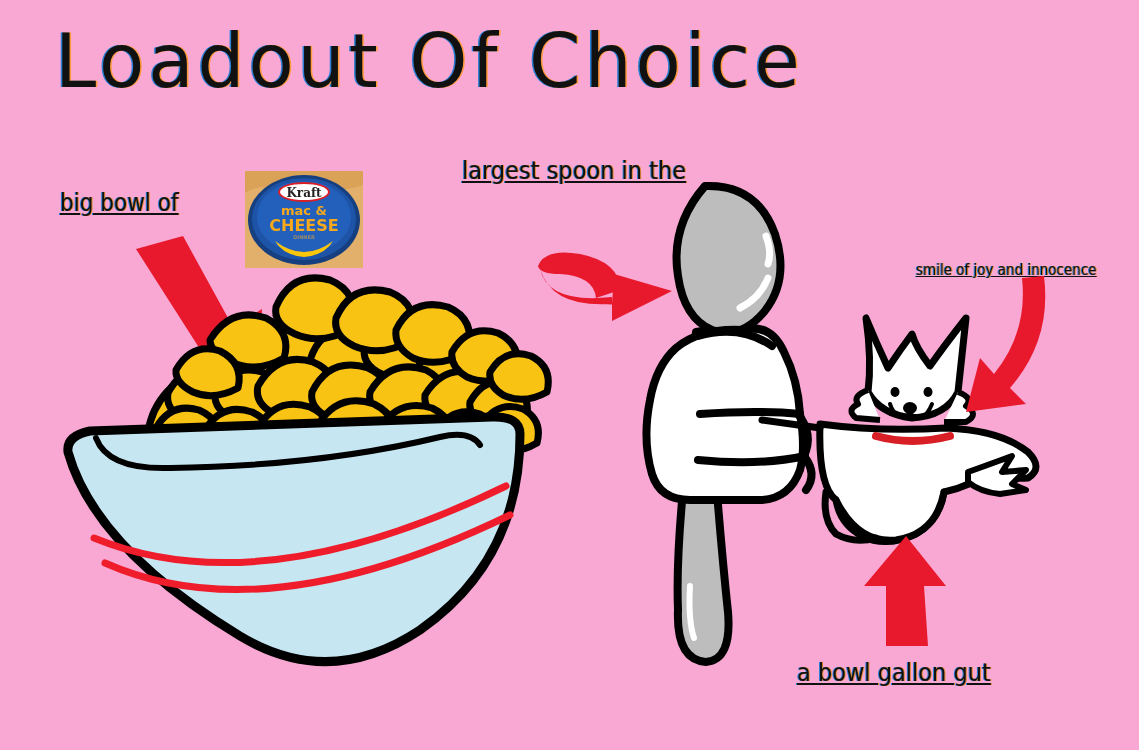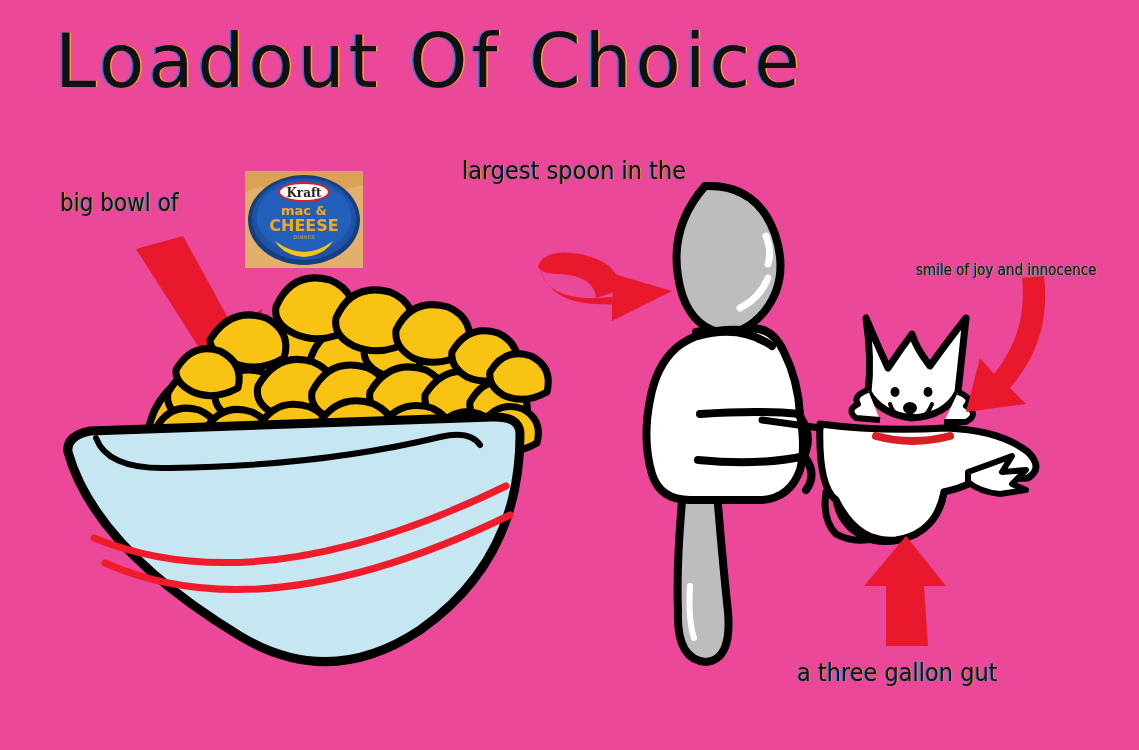--- a/index.html
+++ b/index.html
@@ -7,21 +7,21 @@
     padding: 0;
     background: #ffffff;
   }
   body {
     font-family: "DejaVu Sans", sans-serif;
   }
   #canvas {
     position: relative;
     width: 1139px;
     height: 750px;
-    background: #ec4899;
+    background: #f9a8d4;
     overflow: hidden;
   }
   .title {
     position: absolute;
     left: 55px;
     top: 18px;
     font-family: "DejaVu Sans", sans-serif;
     font-size: 74px;
     font-weight: 400;
     letter-spacing: 4px;
@@ -29,20 +29,21 @@
     text-shadow: 1.5px 0 0 #ff9a3c, -1.5px 0 0 #2b7fd4;
     white-space: nowrap;
   }
   .label {
     position: absolute;
     font-family: "DejaVu Sans Condensed", "DejaVu Sans", sans-serif;
     color: #111111;
     white-space: nowrap;
     line-height: 1.25;
     text-shadow: 1px 0 0 #e08a34, -1px 0 0 #2b7fd4;
+    text-decoration: underline;
   }
   .label-bowl {
     left: 60px;
     top: 188px;
     font-size: 24px;
   }
   .label-spoon {
     left: 462px;
     top: 155px;
     font-size: 25px;
@@ -81,21 +82,21 @@
   <div class="title">Loadout Of Choice</div>
 
   <div class="label label-bowl">big bowl of</div>
 
   <div class="label label-spoon">
     <div>largest spoon in the</div>
   </div>
 
   <div class="label label-smile">smile of joy and innocence</div>
 
-  <div class="label label-gut">a three gallon gut</div>
+  <div class="label label-gut">a bowl gallon gut</div>
 
   <svg class="kraft-logo" viewBox="0 0 118 97">
     <rect x="0" y="0" width="118" height="97" fill="#e2b06a"></rect>
     <path d="M0 0 L118 0 L118 14 Q80 26 40 18 Q14 12 0 22 Z" fill="#d9a257"></path>
     <ellipse cx="59" cy="49" rx="56" ry="45" fill="#163f80"></ellipse>
     <ellipse cx="59" cy="48" rx="52" ry="41" fill="#1e54a8"></ellipse>
     <ellipse cx="59" cy="46" rx="47" ry="36" fill="#2360bb"></ellipse>
     <ellipse cx="59" cy="21" rx="26" ry="10" fill="#d81f26"></ellipse>
     <ellipse cx="59" cy="21" rx="24" ry="8" fill="#ffffff"></ellipse>
     <text x="59" y="25.5" text-anchor="middle" font-family="'DejaVu Serif', serif" font-size="12" font-weight="bold" fill="#231f20">Kraft</text>

